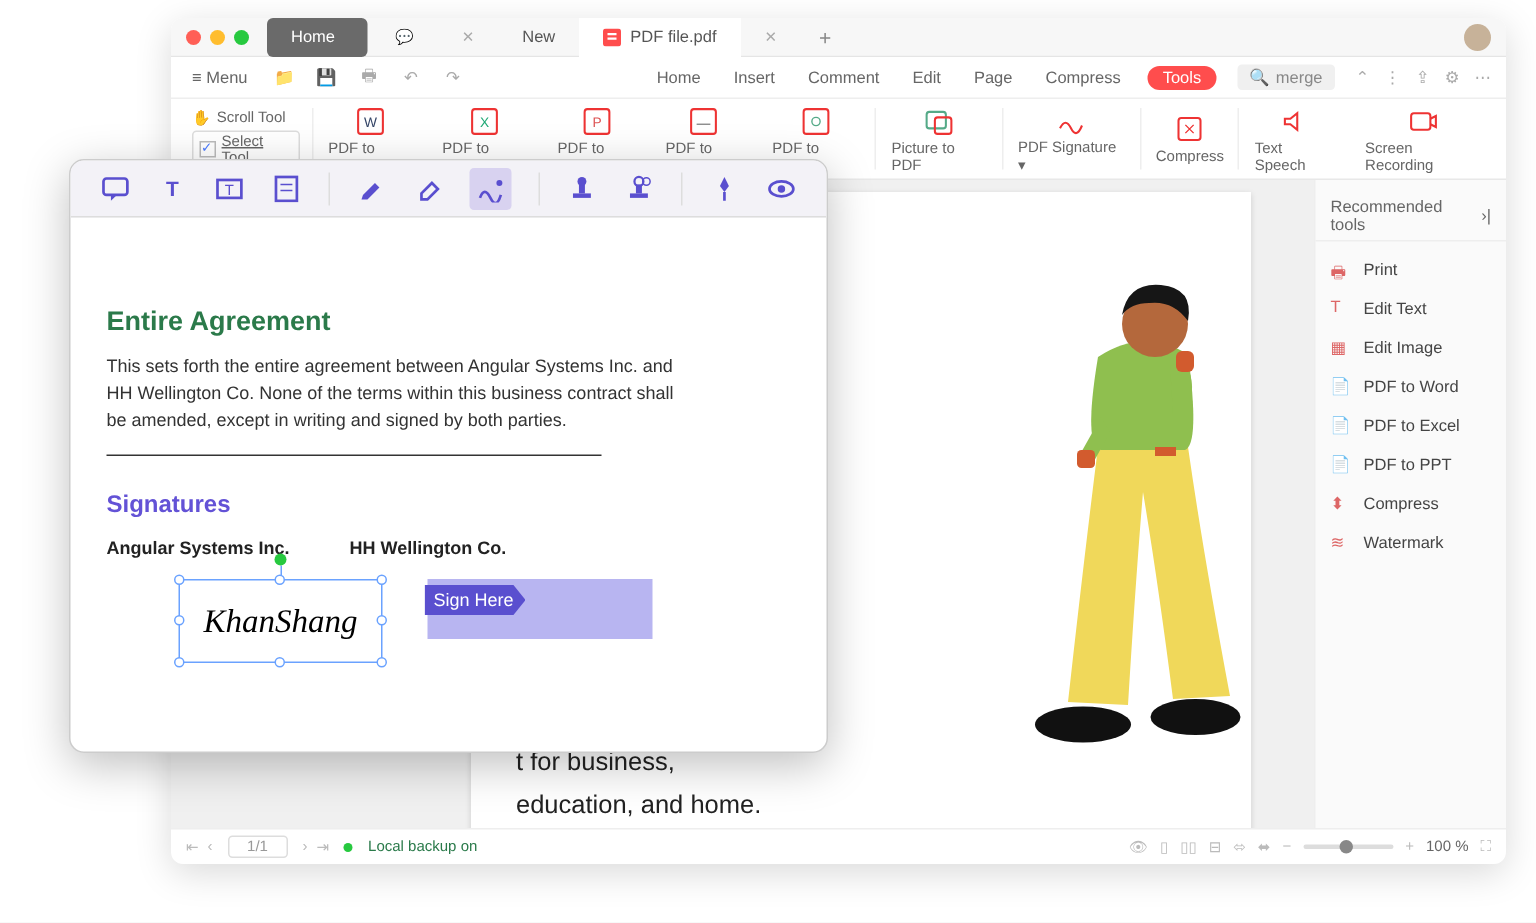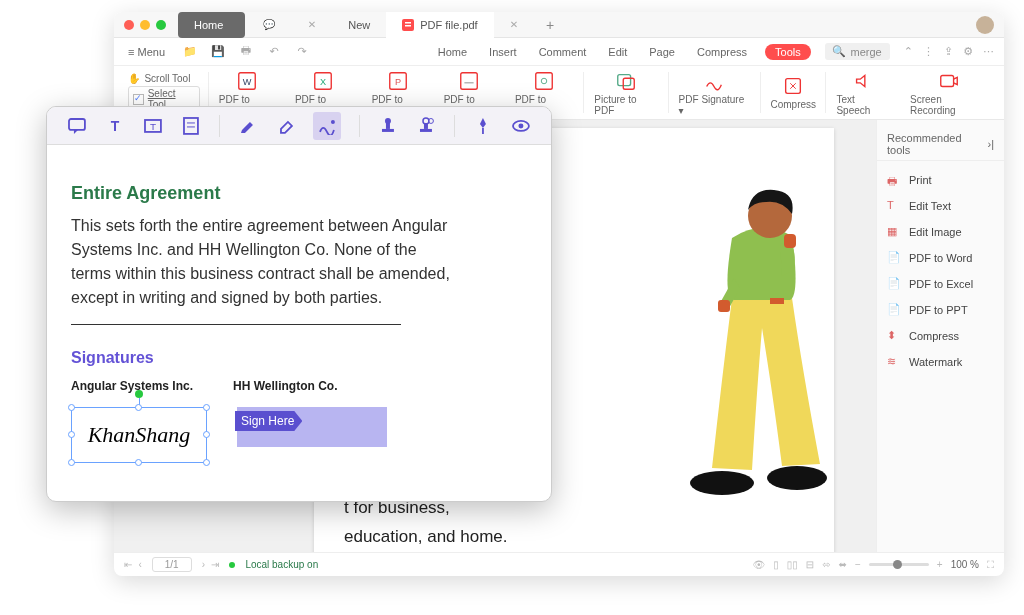--- a/index.html
+++ b/index.html
@@ -66,26 +66,26 @@
 .zoom-slider::after{content:"";position:absolute;left:24px;top:-3px;width:9px;height:9px;border-radius:50%;background:#888;}
 
 
 .float-win{position:absolute;left:46px;top:106px;width:506px;height:396px;background:#fff;border:1px solid #ccc;border-radius:10px;box-shadow:0 8px 30px rgba(0,0,0,.25);display:flex;flex-direction:column;overflow:hidden;}
 .float-toolbar{height:38px;background:#f3f2f7;border-bottom:1px solid #ddd;display:flex;align-items:center;gap:18px;padding:0 20px;}
 .ticon{width:20px;height:20px;color:#5a4fcf;display:flex;align-items:center;justify-content:center;}
 .ticon.active{background:#d8d2f0;border-radius:3px;padding:4px;width:28px;height:28px;}
 .ft-sep{width:1px;height:22px;background:#ddd;}
 .float-body{flex:1;padding:30px 24px;display:flex;flex-direction:column;justify-content:center;}
 .float-body h2{color:#2b7a4a;font-size:18px;font-weight:700;margin-bottom:10px;}
-.float-body .ptxt{font-size:16px;color:#333;line-height:1.5;max-width:380px;}
+.float-body .ptxt{font-size:12px;color:#333;line-height:1.5;max-width:380px;}
 .hr{height:1px;background:#333;margin:14px 0;width:330px;}
 .sig-h{color:#6352d6;font-size:16px;font-weight:700;margin:10px 0 12px;}
 .sig-row{display:flex;gap:40px;font-size:12px;font-weight:700;color:#222;}
 .sig-area{display:flex;gap:30px;margin-top:14px;align-items:flex-start;}
-.sig-box{width:136px;height:56px;border:1.5px solid #6aa2ff;background:#fff;position:relative;display:flex;align-items:center;justify-content:center;}
+.sig-box{width:136px;height:56px;border:1.5px solid #6aa2ff;background:#fff;position:relative;display:flex;align-items:center;justify-content:center;margin-left:48px;}
 .sig-box .handle{position:absolute;width:7px;height:7px;background:#fff;border:1.5px solid #6aa2ff;border-radius:50%;}
 .h-nw{left:-4px;top:-4px;} .h-ne{right:-4px;top:-4px;} .h-sw{left:-4px;bottom:-4px;} .h-se{right:-4px;bottom:-4px;}
 .h-n{left:calc(50% - 4px);top:-4px;} .h-s{left:calc(50% - 4px);bottom:-4px;} .h-w{left:-4px;top:calc(50% - 4px);} .h-e{right:-4px;top:calc(50% - 4px);}
 .sig-text{font-family:"Brush Script MT",cursive;font-size:22px;font-style:italic;}
 .rot-handle{position:absolute;width:8px;height:8px;border-radius:50%;background:#27c93f;left:calc(50% - 4px);top:-18px;}
 .rot-line{position:absolute;width:1px;height:10px;background:#6aa2ff;left:50%;top:-10px;}
 .sign-here{width:150px;height:40px;background:#b8b5f1;position:relative;}
 .sign-flag{position:absolute;left:-2px;top:4px;background:#5a4fcf;color:#fff;font-size:12px;padding:3px 8px 3px 6px;clip-path:polygon(0 0,88% 0,100% 50%,88% 100%,0 100%);}
 
 .nav-arrows{display:flex;gap:6px;color:#bbb;align-items:center;}

